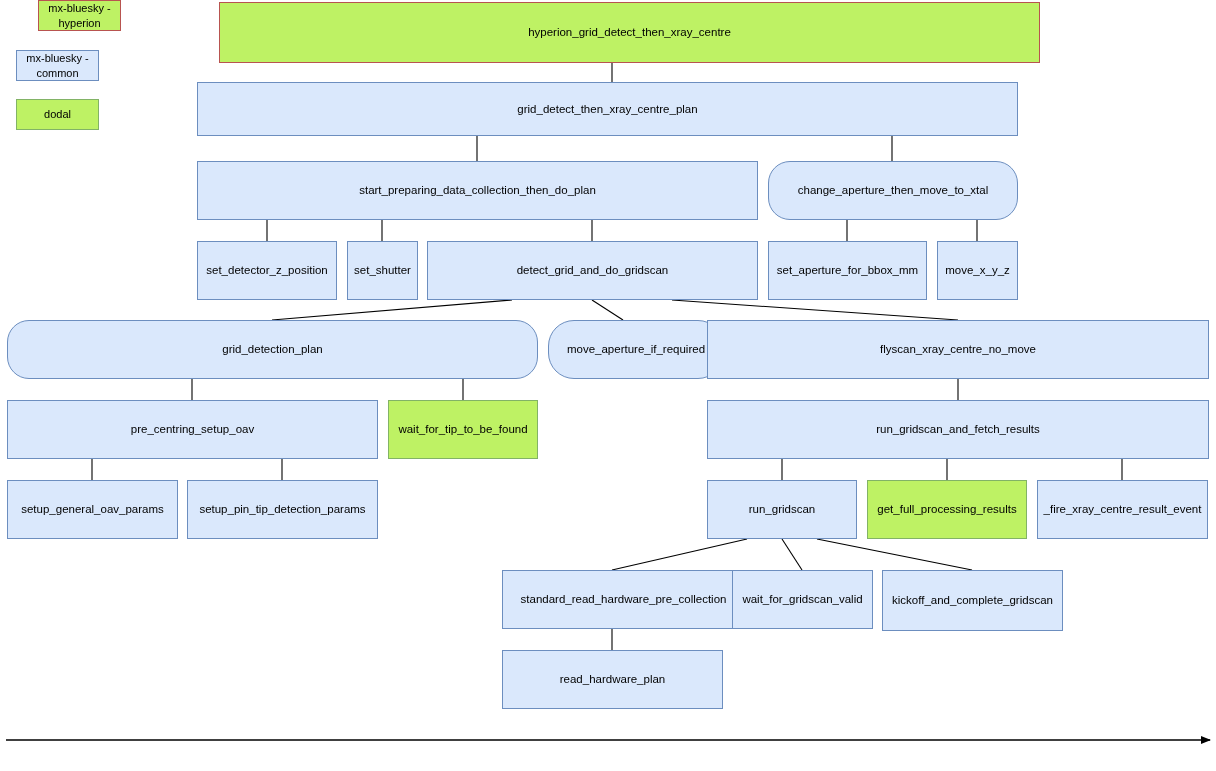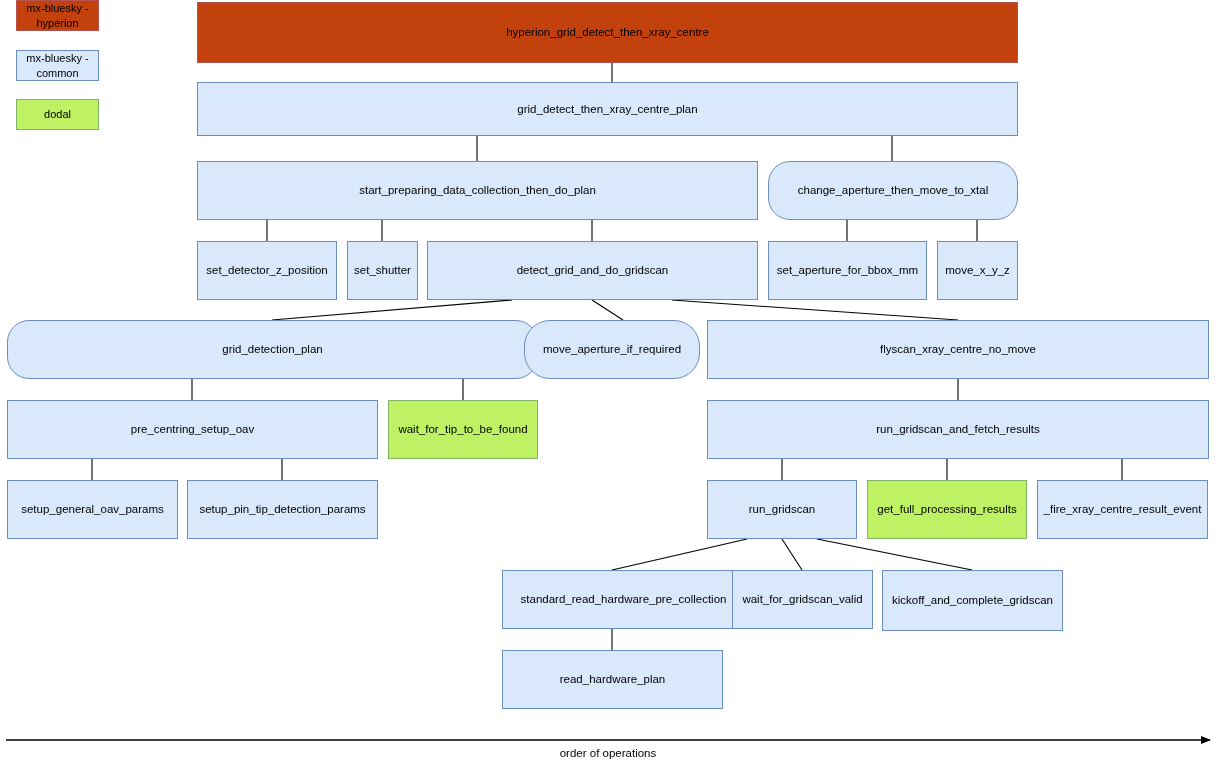--- a/index.html
+++ b/index.html
@@ -40,22 +40,23 @@
     border-style: solid;
     padding: 2px 4px;
     z-index: 2;
     overflow: hidden;
   }
   .blue {
     background: #dae8fc;
     border-color: #6c8ebf;
   }
   .red {
-    background: #c2410c;
+    background: #bef264;
     border-color: #b85450;
+    margin-left: 22px;
   }
   .green {
     background: #bef264;
     border-color: #82b366;
   }
   .legend-node {
     font-size: 11px;
     line-height: 1.3;
   }
   .axis-label {
@@ -116,31 +117,30 @@
       <div class="node red" style="left: 197px; top: 2px; width: 821px; height: 61px;">hyperion_grid_detect_then_xray_centre</div>
       <div class="node blue" style="left: 197px; top: 82px; width: 821px; height: 54px;">grid_detect_then_xray_centre_plan</div>
       <div class="node blue" style="left: 197px; top: 161px; width: 561px; height: 59px;">start_preparing_data_collection_then_do_plan</div>
       <div class="node blue" style="left: 768px; top: 161px; width: 250px; height: 59px; border-radius: 22px;">change_aperture_then_move_to_xtal</div>
       <div class="node blue" style="left: 197px; top: 241px; width: 140px; height: 59px;">set_detector_z_position</div>
       <div class="node blue" style="left: 347px; top: 241px; width: 71px; height: 59px;">set_shutter</div>
       <div class="node blue" style="left: 427px; top: 241px; width: 331px; height: 59px;">detect_grid_and_do_gridscan</div>
       <div class="node blue" style="left: 768px; top: 241px; width: 159px; height: 59px;">set_aperture_for_bbox_mm</div>
       <div class="node blue" style="left: 937px; top: 241px; width: 81px; height: 59px;">move_x_y_z</div>
       <div class="node blue" style="left: 7px; top: 320px; width: 531px; height: 59px; border-radius: 22px;">grid_detection_plan</div>
-      <div class="node blue" style="left: 524px; top: 320px; width: 176px; height: 59px; border-radius: 26px;">move_aperture_if_required</div>
+      <div class="node blue" style="left: 548px; top: 320px; width: 176px; height: 59px; border-radius: 26px;">move_aperture_if_required</div>
       <div class="node blue" style="left: 707px; top: 320px; width: 502px; height: 59px;">flyscan_xray_centre_no_move</div>
       <div class="node blue" style="left: 7px; top: 400px; width: 371px; height: 59px;">pre_centring_setup_oav</div>
       <div class="node green" style="left: 388px; top: 400px; width: 150px; height: 59px;">wait_for_tip_to_be_found</div>
       <div class="node blue" style="left: 707px; top: 400px; width: 502px; height: 59px;">run_gridscan_and_fetch_results</div>
       <div class="node blue" style="left: 7px; top: 480px; width: 171px; height: 59px;">setup_general_oav_params</div>
       <div class="node blue" style="left: 187px; top: 480px; width: 191px; height: 59px;">setup_pin_tip_detection_params</div>
       <div class="node blue" style="left: 707px; top: 480px; width: 150px; height: 59px;">run_gridscan</div>
       <div class="node green" style="left: 867px; top: 480px; width: 160px; height: 59px;">get_full_processing_results</div>
       <div class="node blue" style="left: 1037px; top: 480px; width: 171px; height: 59px;">_fire_xray_centre_result_event</div>
       <div class="node blue" style="left: 502px; top: 570px; width: 243px; height: 59px;">standard_read_hardware_pre_collection</div>
       <div class="node blue" style="left: 732px; top: 570px; width: 141px; height: 59px;">wait_for_gridscan_valid</div>
       <div class="node blue" style="left: 882px; top: 570px; width: 181px; height: 61px;">kickoff_and_complete_gridscan</div>
       <div class="node blue" style="left: 502px; top: 650px; width: 221px; height: 59px;">read_hardware_plan</div>
     </div>
 
-  <div class="axis-label" id="axis-label" style="left: 0px; top: 747px; width: 1216px;">order of operations</div>
 
 </div>
 
 </body></html>

